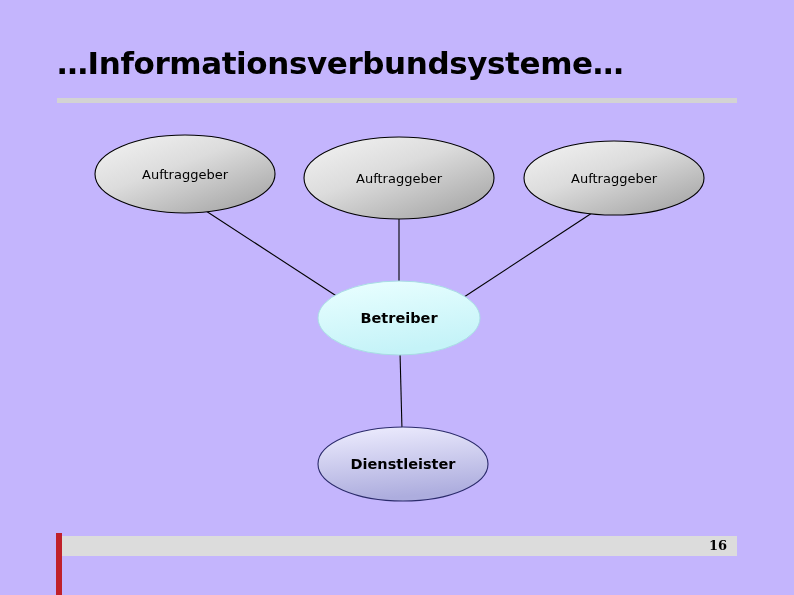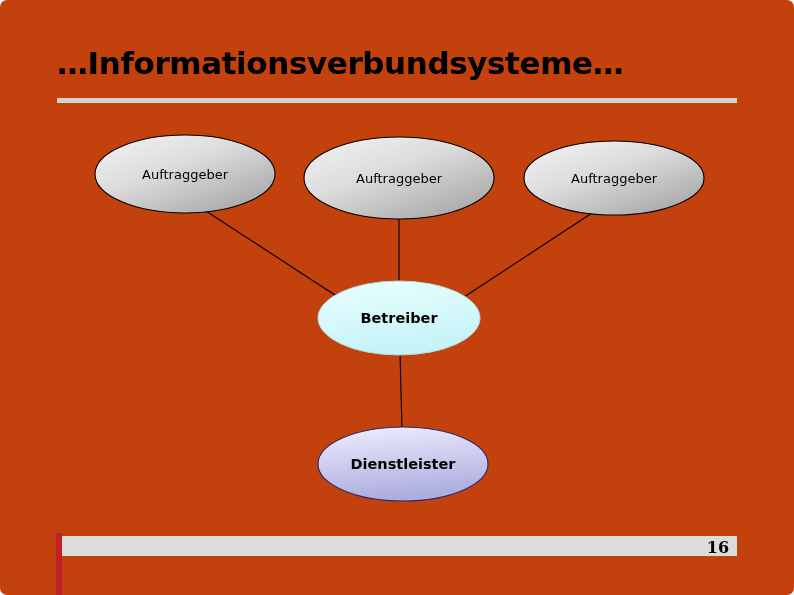--- a/index.html
+++ b/index.html
@@ -11,22 +11,21 @@
     width: 794px;
     height: 595px;
     position: relative;
     overflow: hidden;
     font-family: "DejaVu Sans", sans-serif;
   }
 
   .slide {
     position: absolute;
     inset: 0;
-    background: #c2410c;
-    border-radius: 7px;
+    background: #c4b5fd;
   }
 
   
   .slide-title {
     position: absolute;
     left: 57px;
     top: 44px;
     font-family: "DejaVu Sans", sans-serif;
     font-weight: bold;
     font-size: 31px;
@@ -90,21 +89,21 @@
     background: #c0202a;
   }
   .page-number {
     position: absolute;
     left: 706px;
     top: 538px;
     width: 24px;
     text-align: center;
     font-family: "DejaVu Serif", serif;
     font-weight: bold;
-    font-size: 16px;
+    font-size: 13px;
     color: #000000;
   }
 </style>
 </head>
 <body>
 
 <div class="slide">
 
   <div class="slide-title">…Informationsverbundsysteme…</div>
 

